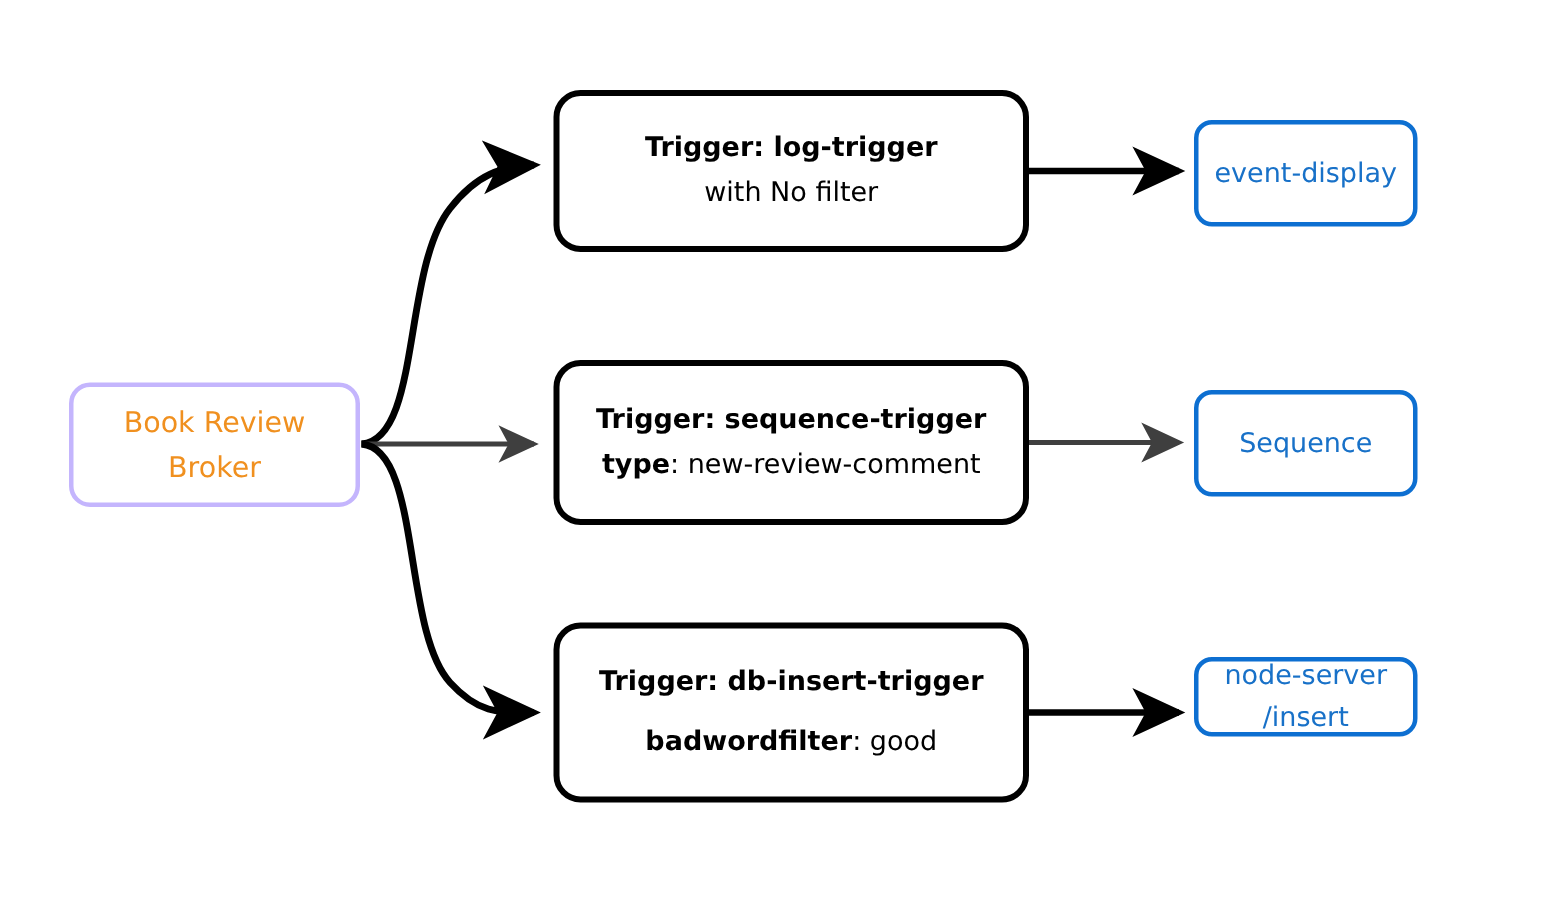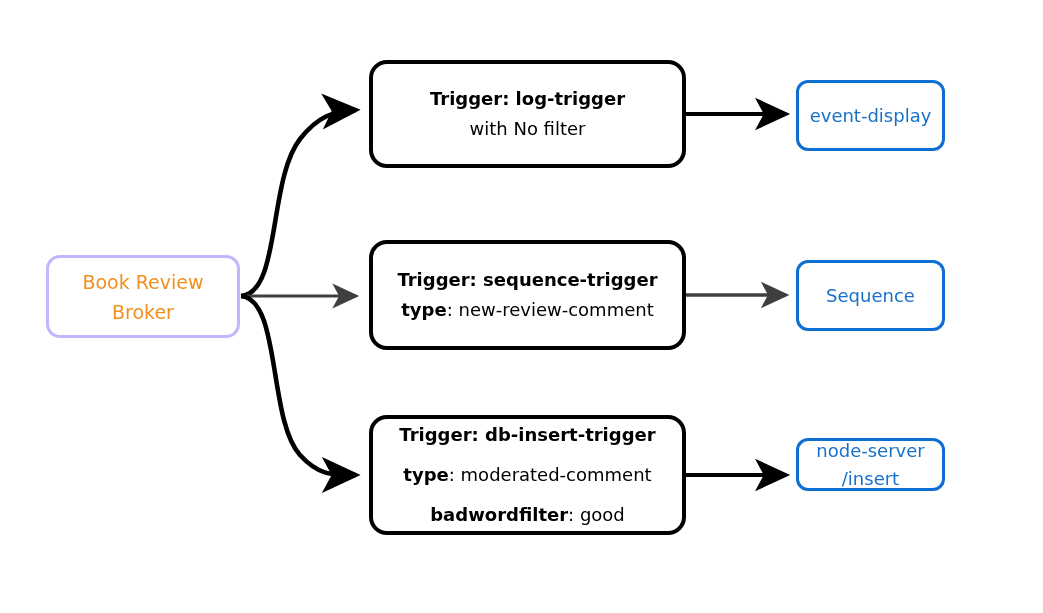--- a/index.html
+++ b/index.html
@@ -130,23 +130,20 @@
     <div class="line">
       <span class="bold">type</span><span>: new-review-comment</span>
     </div>
   </div>
 
   <div class="node node-trigger t3">
     <div class="line">
       <span class="bold">Trigger: db-insert-trigger</span><span></span>
     </div>
     <div class="line">
-      <span class="bold">type</span><span>: moderated-comment</span>
-    </div>
-    <div class="line">
       <span class="bold">badwordfilter</span><span>: good</span>
     </div>
   </div>
 
   <div class="node node-dest d1">
     <div class="line">event-display</div>
   </div>
 
   <div class="node node-dest d2">
     <div class="line">Sequence</div>

